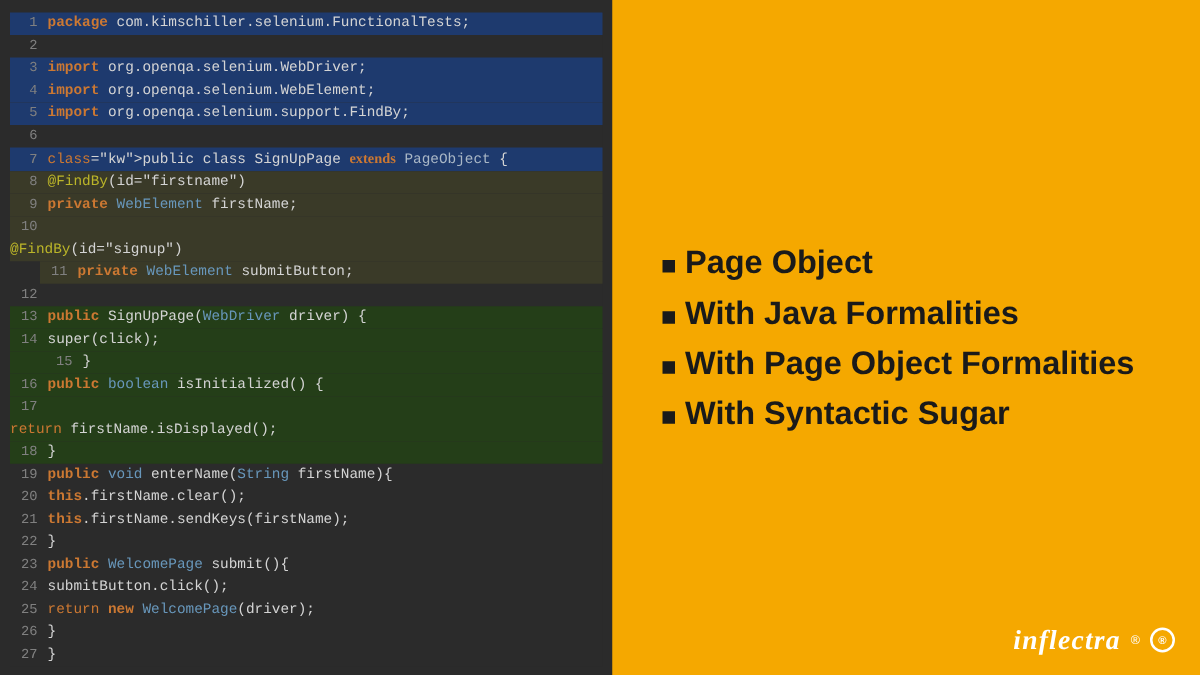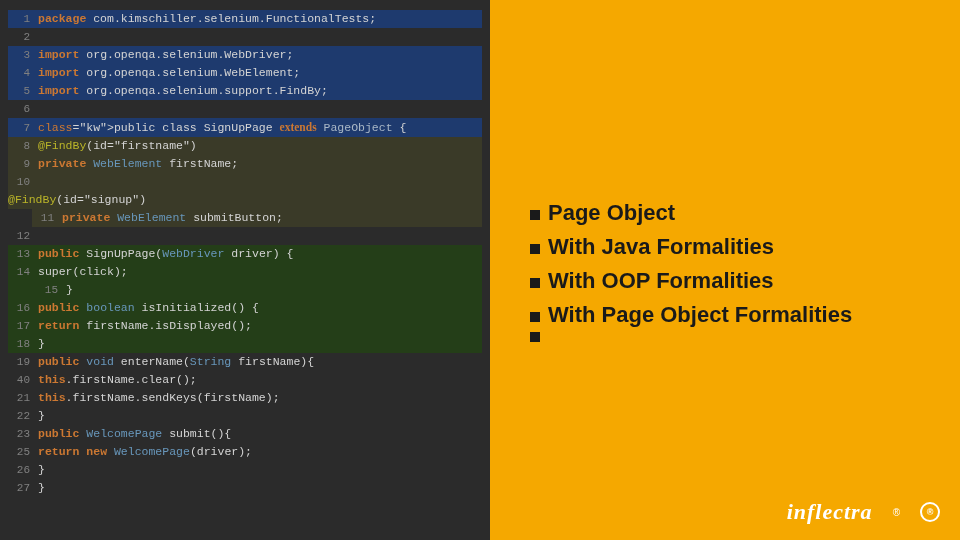--- a/index.html
+++ b/index.html
@@ -48,39 +48,39 @@
     }
 
     
     .kw { color: #CC7832; font-weight: bold; }
     .kw2 { color: #CC7832; }
     .type { color: #6897BB; }
     .annotation { color: #BBB529; }
     .extends-kw { color: #CC7832; font-weight: bold; font-family: Liberation Serif, serif; }
     .parent-class { color: #A9B7C6; }
     .this-kw { color: #CC7832; font-weight: bold; margin-top: 12px; }
-    .return-kw { color: #CC7832; font-weight: bold; margin-top: 48px; }
+    .return-kw { color: #CC7832; font-weight: normal; margin-top: 48px; }
 
     .right-panel {
       flex: 1;
       display: flex;
       flex-direction: column;
       justify-content: center;
       padding: 20px 40px;
       background-color: #F5A800;
       position: relative;
     }
 
     .bullet-list {
       list-style: none;
       padding: 0;
     }
 
     .bullet-list li {
-      font-size: 22px;
+      font-size: 26px;
       font-weight: 600;
       color: #1A1A1A;
       line-height: 1.55;
       display: flex;
       align-items: baseline;
       gap: 8px;
     }
 
     .bullet-list li .bullet-sq {
       display: inline-block;
@@ -90,21 +90,21 @@
       flex-shrink: 0;
       margin-bottom: 2px;
     }
 
     .logo-area {
       position: absolute;
       bottom: 15px;
       right: 20px;
       display: flex;
       align-items: center;
-      gap: 20px;
+      gap: 8px;
     }
 
     .logo-text {
       font-size: 22px;
       font-weight: bold;
       color: #FFFFFF;
       font-family: Georgia, serif;
       font-style: italic;
       letter-spacing: 1px;
     }
@@ -190,47 +190,51 @@
         <span class="line-content">    super(click);</span>
       </div>
       <div class="line" style="background-color: rgb(36, 62, 24); padding-left: 28px;">
         <span class="line-num">15</span>
         <span class="line-content">  }</span>
       </div>
       <div class="line" style="background-color: rgb(36, 62, 24);">
         <span class="line-num">16</span>
         <span class="line-content">  <span class="kw">public</span> <span class="type">boolean</span> isInitialized() {</span>
       </div>
-      <div class="line" style="background-color: rgb(36, 62, 24);">
+      <div class="line" style="background-color: rgb(36, 62, 24); flex-direction: column;">
         <span class="line-num">17</span>
         <span class="line-content">    <span class="return-kw">return</span> firstName.isDisplayed();</span>
       </div>
       <div class="line" style="background-color: rgb(36, 62, 24);">
         <span class="line-num">18</span>
         <span class="line-content">  }</span>
       </div>
       <div class="line">
         <span class="line-num">19</span>
         <span class="line-content">  <span class="kw">public</span> <span class="type">void</span> enterName(<span class="type">String</span> firstName){</span>
       </div>
       <div class="line">
-        <span class="line-num">40</span>
+        <span class="line-num">20</span>
         <span class="line-content">    <span class="this-kw">this</span>.firstName.clear();</span>
       </div>
       <div class="line">
         <span class="line-num">21</span>
         <span class="line-content">    <span class="this-kw">this</span>.firstName.sendKeys(firstName);</span>
       </div>
       <div class="line">
         <span class="line-num">22</span>
         <span class="line-content">  }</span>
       </div>
       <div class="line">
         <span class="line-num">23</span>
         <span class="line-content">  <span class="kw">public</span> <span class="type">WelcomePage</span> submit(){</span>
+      </div>
+      <div class="line">
+        <span class="line-num">24</span>
+        <span class="line-content">    submitButton.click();</span>
       </div>
       <div class="line">
         <span class="line-num">25</span>
         <span class="line-content">    <span class="return-kw">return</span> <span class="kw">new</span> <span class="type">WelcomePage</span>(driver);</span>
       </div>
       <div class="line">
         <span class="line-num">26</span>
         <span class="line-content">  }</span>
       </div>
       <div class="line">
@@ -245,28 +249,25 @@
   <li>
         <span class="bullet-sq"></span>
         <span>Page Object</span>
       </li>
       <li>
         <span class="bullet-sq"></span>
         <span>With Java Formalities</span>
       </li>
       <li>
         <span class="bullet-sq"></span>
-        <span>With OOP Formalities</span>
+        <span>With Page Object Formalities</span>
       </li>
       <li>
         <span class="bullet-sq"></span>
-        <span>With Page Object Formalities</span>
-      </li>
-      <li>
-        <span class="bullet-sq"></span>
+        <span>With Syntactic Sugar</span>
       </li>
     </ul>
 
   <div class="logo-area">
     <span class="logo-text">inflectra</span>
     <span class="logo-reg">®</span>
     <div class="logo-circle">®</div>
   </div>
 </div>
 

